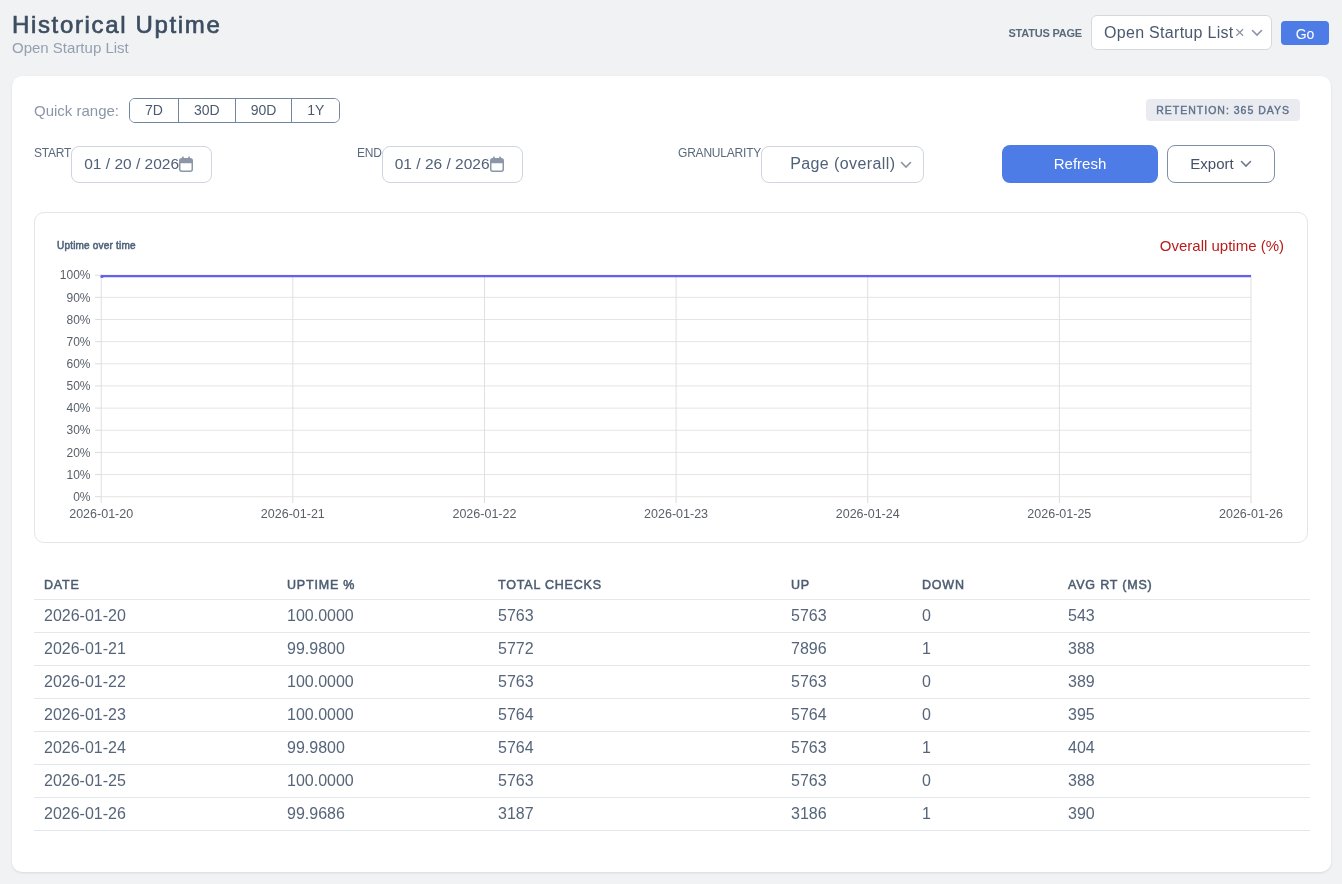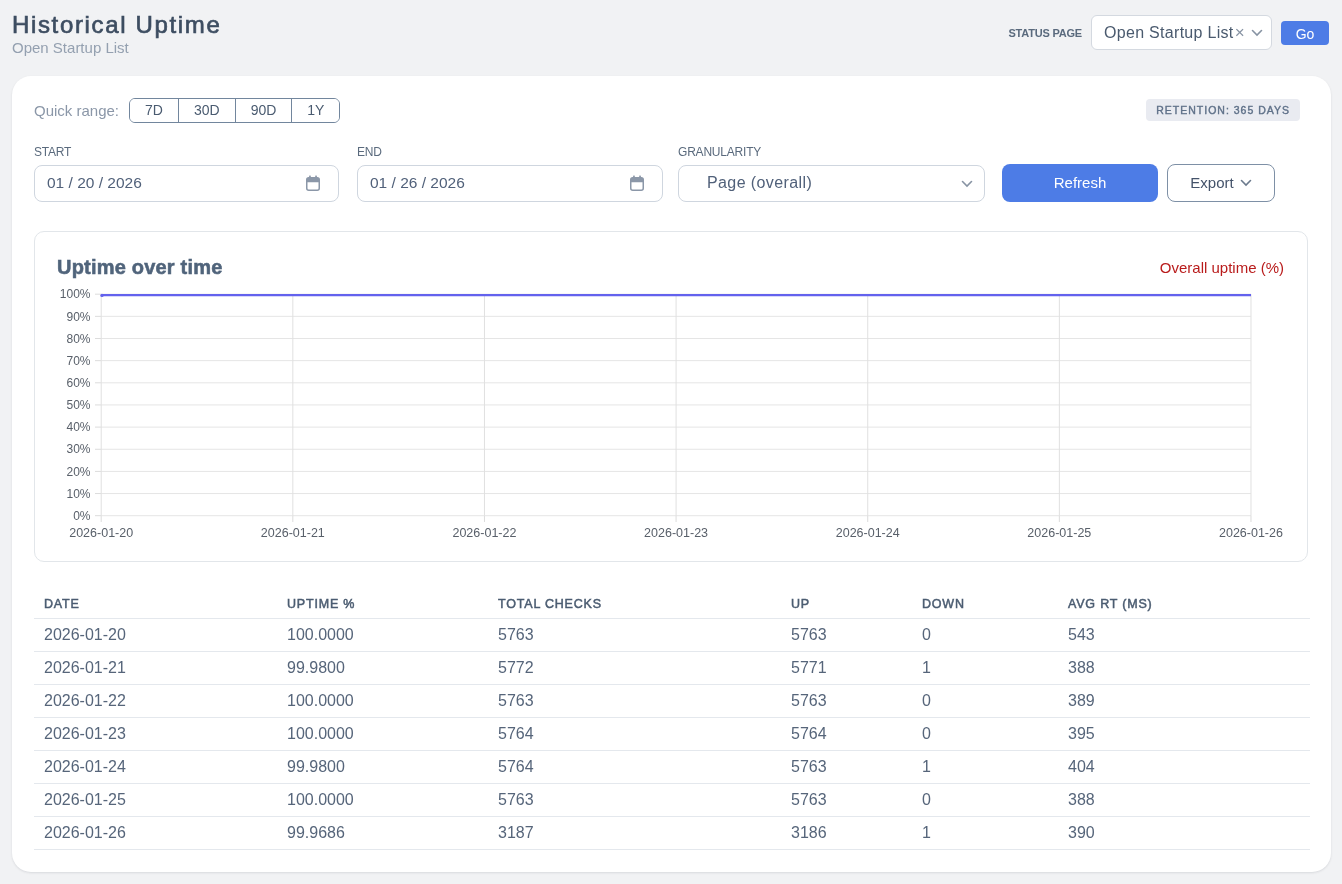--- a/index.html
+++ b/index.html
@@ -23,41 +23,41 @@
   display:flex; align-items:center; padding:0 10px 0 12px; color:#4a5a6e; font-size:16px; letter-spacing:.3px; white-space:nowrap;
 }
 .sel-box .x { color:#8793a3; font-size:17px; margin-left:1px; }
 .sel-box .chev { margin-left:6px; flex:none; }
 .btn-go {
   margin-left:9px; margin-right:2px; width:48px; height:24px; background:#4d7ce6; color:#fff; border:none;
   border-radius:4px; font-size:14px; font-family:inherit; line-height:24px; text-align:center;
 }
 
 .card {
-  margin-top:19.5px; background:#fff; border-radius:19px;
+  margin-top:19.5px; background:#fff; border-radius:10px;
   box-shadow:0 1px 3px rgba(16,24,40,.07), 0 1px 2px rgba(16,24,40,.04);
   padding:22px 23px 22px 22px; height:796px;
 }
 
 .row1 { display:flex; justify-content:space-between; align-items:center; }
 .qr { display:flex; align-items:center; }
 .qr .qlbl { font-size:15px; color:#8b97a8; margin-right:10px; }
 .qr-group { display:flex; border:1px solid #72869d; border-radius:6px; overflow:hidden; height:25px; }
 .qr-group button {
   background:#fff; border:none; border-left:1px solid #72869d; color:#4a5b70;
   font-size:14px; font-family:inherit; padding:0 15px; height:100%;
 }
 .qr-group button:first-child { border-left:none; }
 .badge {
   background:#e9ebf1; color:#5f7189; font-size:10.5px; font-weight:400; -webkit-text-stroke:.4px #5f7189; letter-spacing:1px;
   padding:5px 10px; border-radius:4px; margin-right:8px;
 }
 
 .row2 { display:flex; margin-top:22px; align-items:flex-end; }
-.fld { display:flex; flex-direction:column; }
+.fld { display:flex; }
 .fld label { font-size:12px; letter-spacing:-.2px; color:#5a6a7d; margin-bottom:6px; }
 .inp, .sel2 {
   height:37px; border:1px solid #cfd6df; border-radius:8px; background:#fff;
   font-family:inherit; font-size:16px; color:#51617a; padding:0 28px;
 }
 .inp.date { display:flex; align-items:center; justify-content:space-between; padding:0 18px 0 12px; font-size:15.5px; }
 .inp.date .cal { flex:none; }
 .fld.f1 { width:305px; margin-right:18px; }
 .fld.f2 { width:306px; margin-right:15px; }
 .fld.f3 { width:307px; margin-right:17px; }
@@ -69,21 +69,21 @@
   font-size:15px; font-family:inherit; margin-right:9px;
 }
 .btn-export {
   width:108px; height:38px; background:#fff; color:#44536a; border:1px solid #7e90a6;
   border-radius:8px; font-size:15px; font-family:inherit; display:inline-flex; align-items:center; justify-content:center;
 }
 
 .chart-card { border:1px solid #e2e6ea; border-radius:10px; margin-top:29px; padding:0; position:relative; height:331px; overflow:hidden; }
 .chart-head { position:absolute; top:24px; left:22px; right:23px; display:flex; justify-content:space-between; align-items:center; }
 .csvg { position:absolute; top:0; left:0; }
-.chart-head .t { font-size:20px; font-weight:700; color:#50647b; -webkit-text-stroke:0.55px #50647b; letter-spacing:.2px; }
+.chart-head .t { font-size:10px; font-weight:400; color:#50647b; -webkit-text-stroke:0.55px #50647b; letter-spacing:.2px; }
 .chart-head .r { font-size:15px; color:#b91c1c; }
 
 table.tbl { border-collapse:collapse; table-layout:fixed; width:1276px; margin-top:27px; }
 .tbl th {
   text-align:left; font-size:12.5px; font-weight:400; -webkit-text-stroke:.5px #4b5c71; letter-spacing:.8px; color:#4b5c71;
   padding:8px 10px 7.5px 10px;
 }
 .tbl td {
   font-size:16px; color:#56657a; padding:0 10px; height:33px;
   border-top:1px solid #e4e8ed;
@@ -255,21 +255,21 @@
             <td>100.0000</td>
             <td>5763</td>
             <td>5763</td>
             <td>0</td>
             <td>543</td>
           </tr>
         <tr>
             <td>2026-01-21</td>
             <td>99.9800</td>
             <td>5772</td>
-            <td>5771</td>
+            <td>7896</td>
             <td>1</td>
             <td>388</td>
           </tr>
         <tr>
             <td>2026-01-22</td>
             <td>100.0000</td>
             <td>5763</td>
             <td>5763</td>
             <td>0</td>
             <td>389</td>

